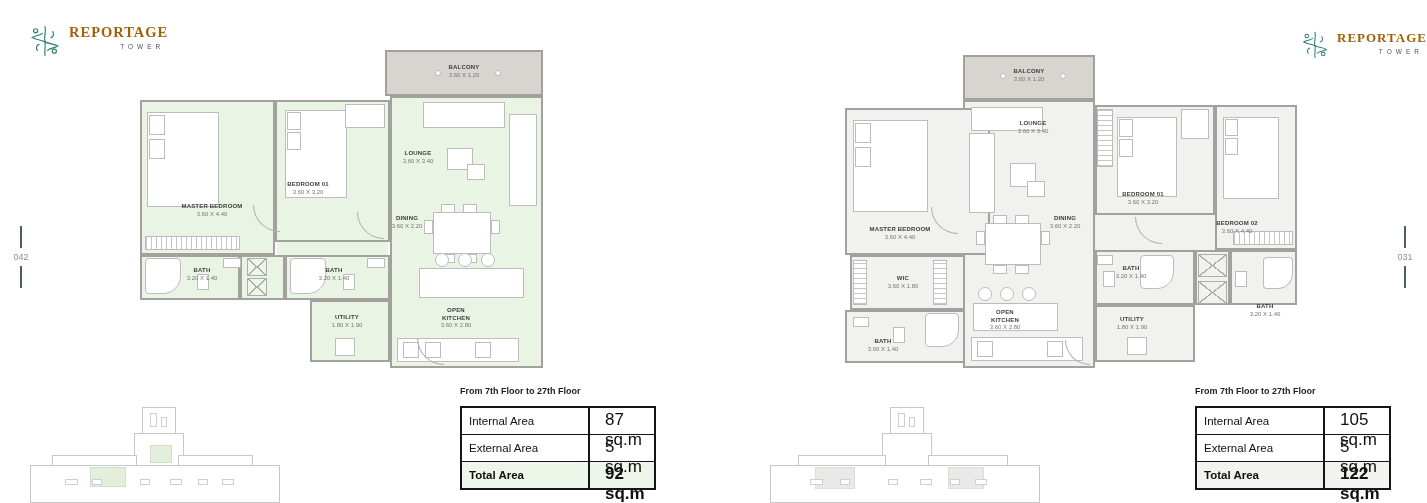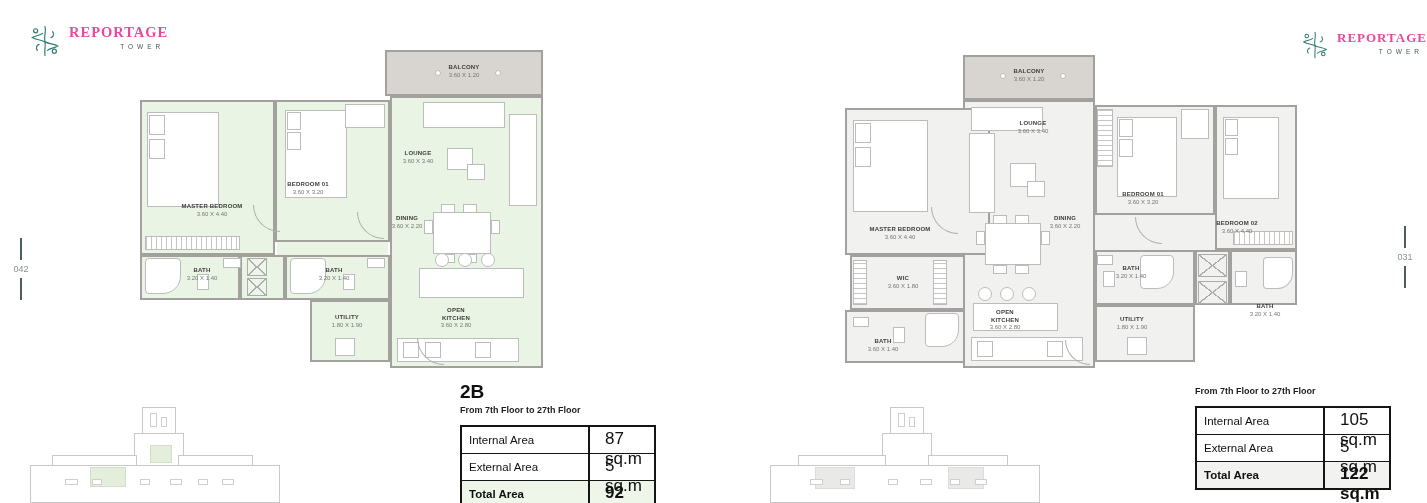--- a/index.html
+++ b/index.html
@@ -3,21 +3,21 @@
 <meta charset="utf-8">
 <style>
   html,body{margin:0;padding:0;}
   body{
     width:1427px;height:503px;position:relative;overflow:hidden;
     background:#ffffff;font-family:"Liberation Sans", sans-serif;
   }
   
   .logo{position:absolute;display:flex;align-items:flex-start;gap:7px;}
   .logo-text{display:flex;flex-direction:column;}
-  .brand-name{font-family:"Liberation Serif", serif;font-size:14.5px;letter-spacing:1px;color:#ec4899;font-weight:600;}
+  .brand-name{font-family:"Liberation Serif", serif;font-size:14.5px;letter-spacing:1px;color:#a16207;font-weight:600;}
   .brand-sub{font-size:6.5px;letter-spacing:4px;color:#44555f;margin-top:2px;text-align:right;padding-right:4px;}
   
   .pmark{position:absolute;width:26px;display:flex;flex-direction:column;align-items:center;}
   .pmark .bar{width:1.5px;height:22px;background:#4c5f54;}
   .pmark .num{font-size:9px;color:#8f8f8f;margin:4px 0;}
   
   .plan{position:absolute;}
   .room{position:absolute;box-sizing:border-box;border:2px solid #a3a19e;z-index:1;}
   .p2b .room{background:#eaf4e4;}
   .p3b .room{background:#f1f1ef;}
@@ -98,21 +98,21 @@
         <path d="M29 9 C 31 12 30 15 27 16"></path>
       </g>
     </svg>
   </span>
   <span class="logo-text">
     <span class="brand-name" style="font-size:13px;">REPORTAGE</span>
     <span class="brand-sub">TOWER</span>
   </span>
 </div>
 
-<div class="pmark" style="left:8px;top:238px;text-align:center;">
+<div class="pmark" style="left:8px;top:226px;text-align:center;">
   <span class="bar"></span>
   <span class="num">042</span>
   <span class="bar"></span>
 </div>
 <div class="pmark" style="left:1392px;top:226px;">
   <span class="bar"></span>
   <span class="num">031</span>
   <span class="bar"></span>
 </div>
 
@@ -314,21 +314,20 @@
     <span class="rname">UTILITY</span>
     <span class="rdims">1.80 X 1.90</span>
   </div>
   <div class="rlabel narrow" style="left:170px;top:265px;">
     <span class="rname">OPEN KITCHEN</span>
     <span class="rdims">3.60 X 2.80</span>
   </div>
 </div>
 
 <div class="info" style="left:460px;top:382px;">
-  <div class="unit-code">2B</div>
   <div class="unit-floors">From 7th Floor to 27th Floor</div>
   <div class="atable">
     <div class="arow">
       <div class="acell-label">Internal Area</div>
       <div class="acell-value">87 sq.m</div>
     </div>
     <div class="arow">
       <div class="acell-label">External Area</div>
       <div class="acell-value">5 sq.m</div>
     </div>

